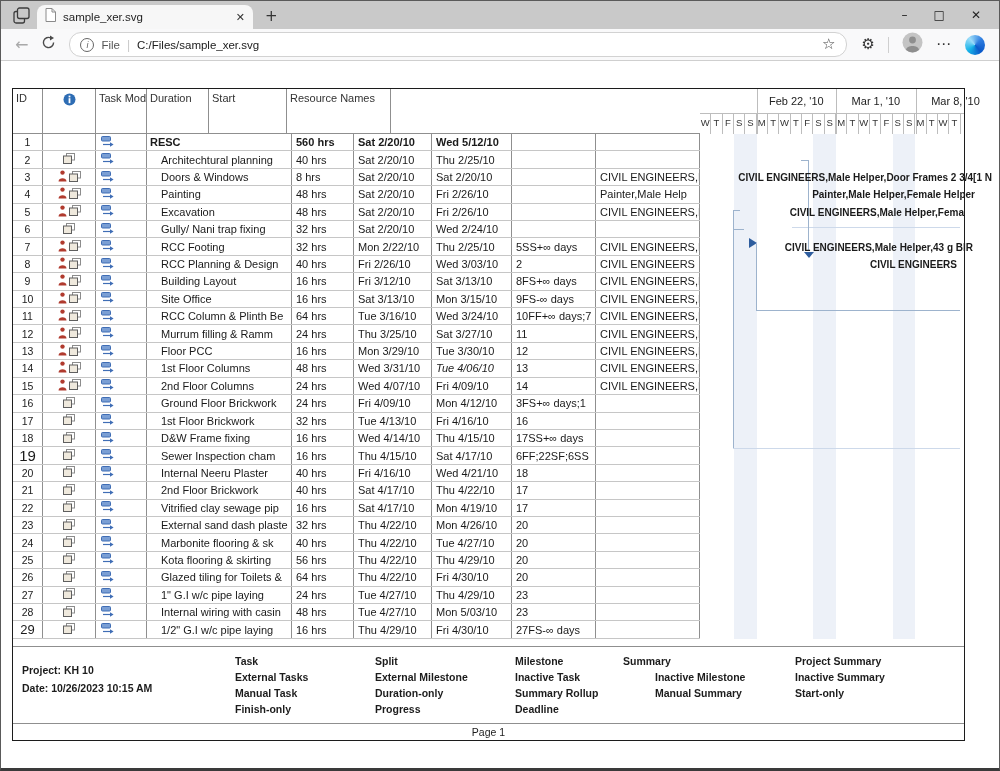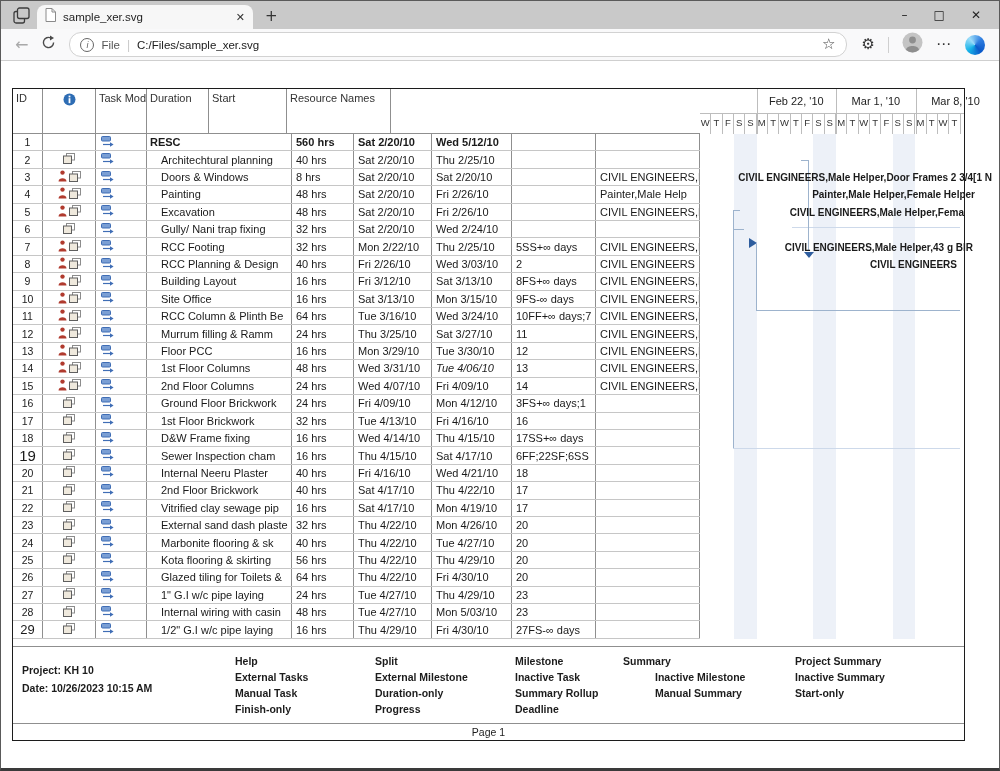--- a/index.html
+++ b/index.html
@@ -856,21 +856,21 @@
           <div class="glabel" style="left:962px;top:100px;">Painter,Male Helper,Female Helper</div>
           <div class="glabel" style="left:951px;top:118px;">CIVIL ENGINEERS,Male Helper,Fema</div>
           <div class="glabel" style="left:960px;top:153px;">CIVIL ENGINEERS,Male Helper,43 g BIR</div>
           <div class="glabel" style="left:944px;top:170px;">CIVIL ENGINEERS</div>
         </div>
 
       <div class="abs" style="left:0;top:557px;width:951px;height:76px;border-top:1px solid #8f8f8f;border-bottom:1px solid #8f8f8f;box-sizing:content-box;">
         <span class="legendline" style="left:9px;top:17px;">Project: KH 10</span>
         <span class="legendline" style="left:9px;top:35px;">Date: 10/26/2023 10:15 AM</span>
         <div id="legend-cols">
-            <div class="legendline" style="left:222px;top:8px;">Help</div>
+            <div class="legendline" style="left:222px;top:8px;">Task</div>
             <div class="legendline" style="left:222px;top:24px;">External Tasks</div>
             <div class="legendline" style="left:222px;top:40px;">Manual Task</div>
             <div class="legendline" style="left:222px;top:56px;">Finish-only</div>
             <div class="legendline" style="left:362px;top:8px;">Split</div>
             <div class="legendline" style="left:362px;top:24px;">External Milestone</div>
             <div class="legendline" style="left:362px;top:40px;">Duration-only</div>
             <div class="legendline" style="left:362px;top:56px;">Progress</div>
             <div class="legendline" style="left:502px;top:8px;">Milestone</div>
             <div class="legendline" style="left:502px;top:24px;">Inactive Task</div>
             <div class="legendline" style="left:502px;top:40px;">Summary Rollup</div>

